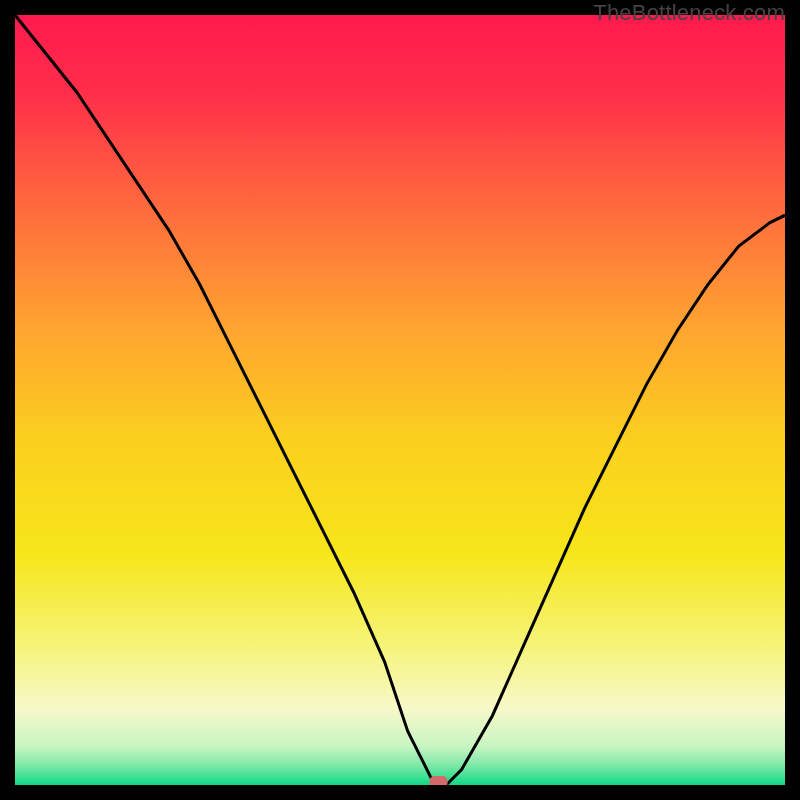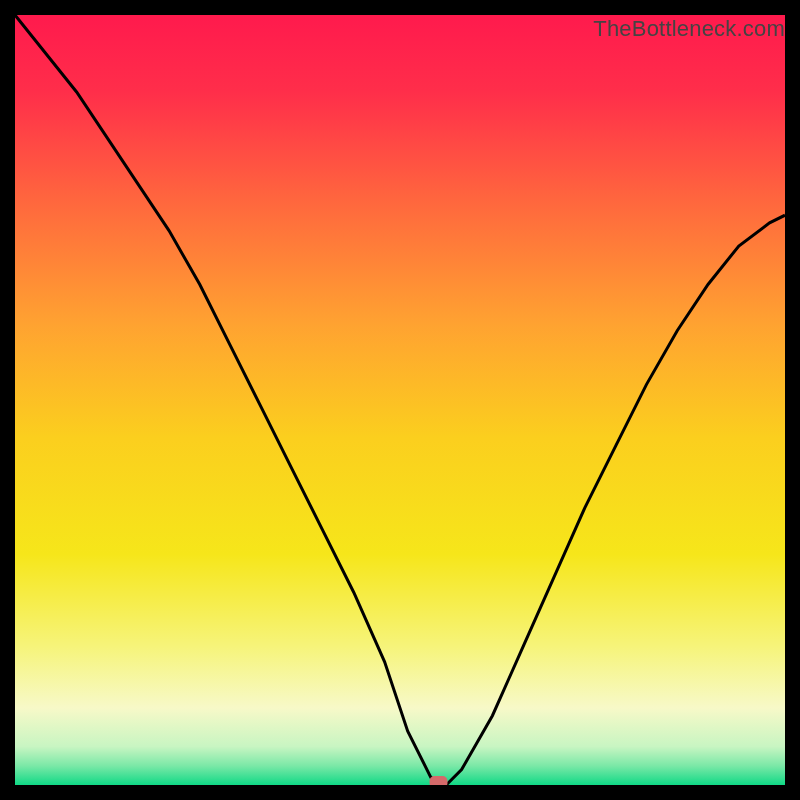--- a/index.html
+++ b/index.html
@@ -21,21 +21,21 @@
   }
   .plot-area {
     position: absolute;
     left: 0;
     top: 0;
     width: 770px;
     height: 770px;
   }
   .watermark {
     position: absolute;
-    top: 16px;
+    top: 0px;
     right: 15px;
     color: #444;
     font-size: 22px;
     font-weight: 500;
     letter-spacing: 0.2px;
     z-index: 20;
   }
   svg { display: block; }
 </style>
 </head>

